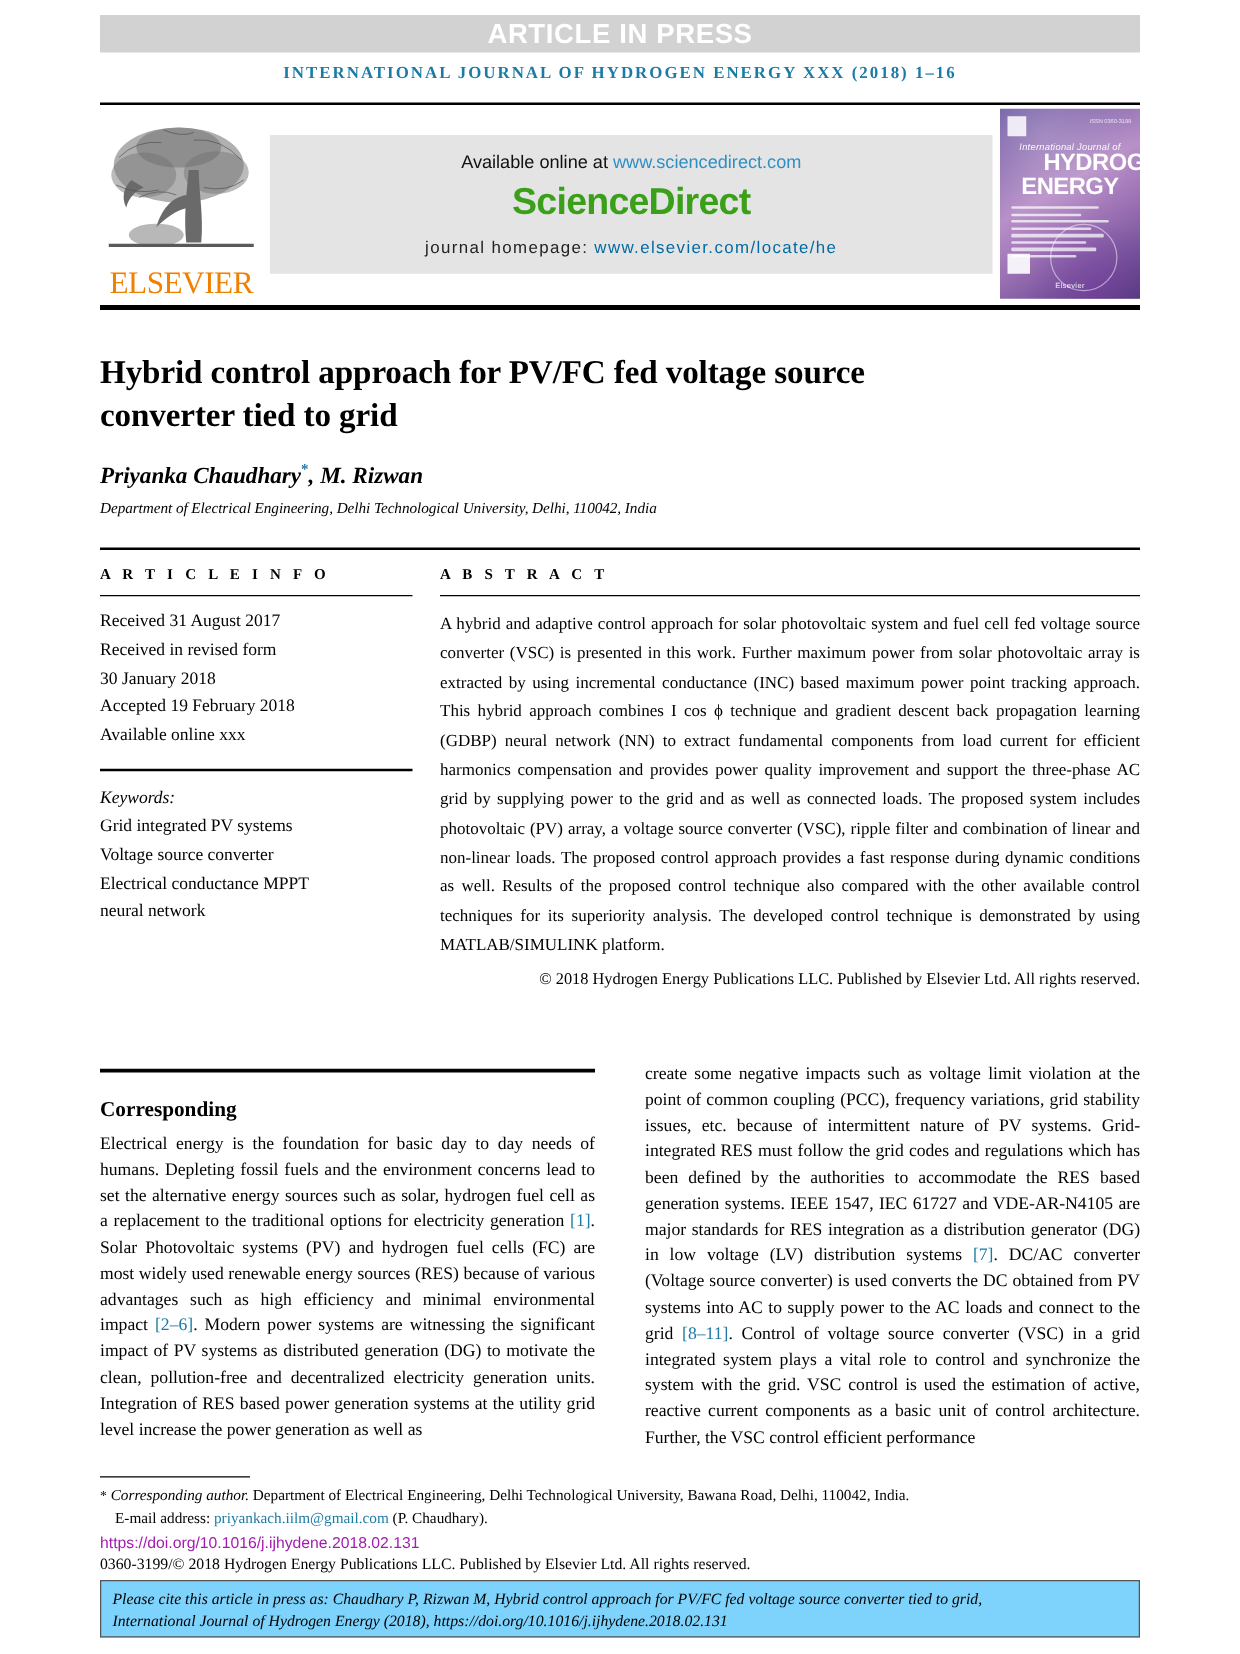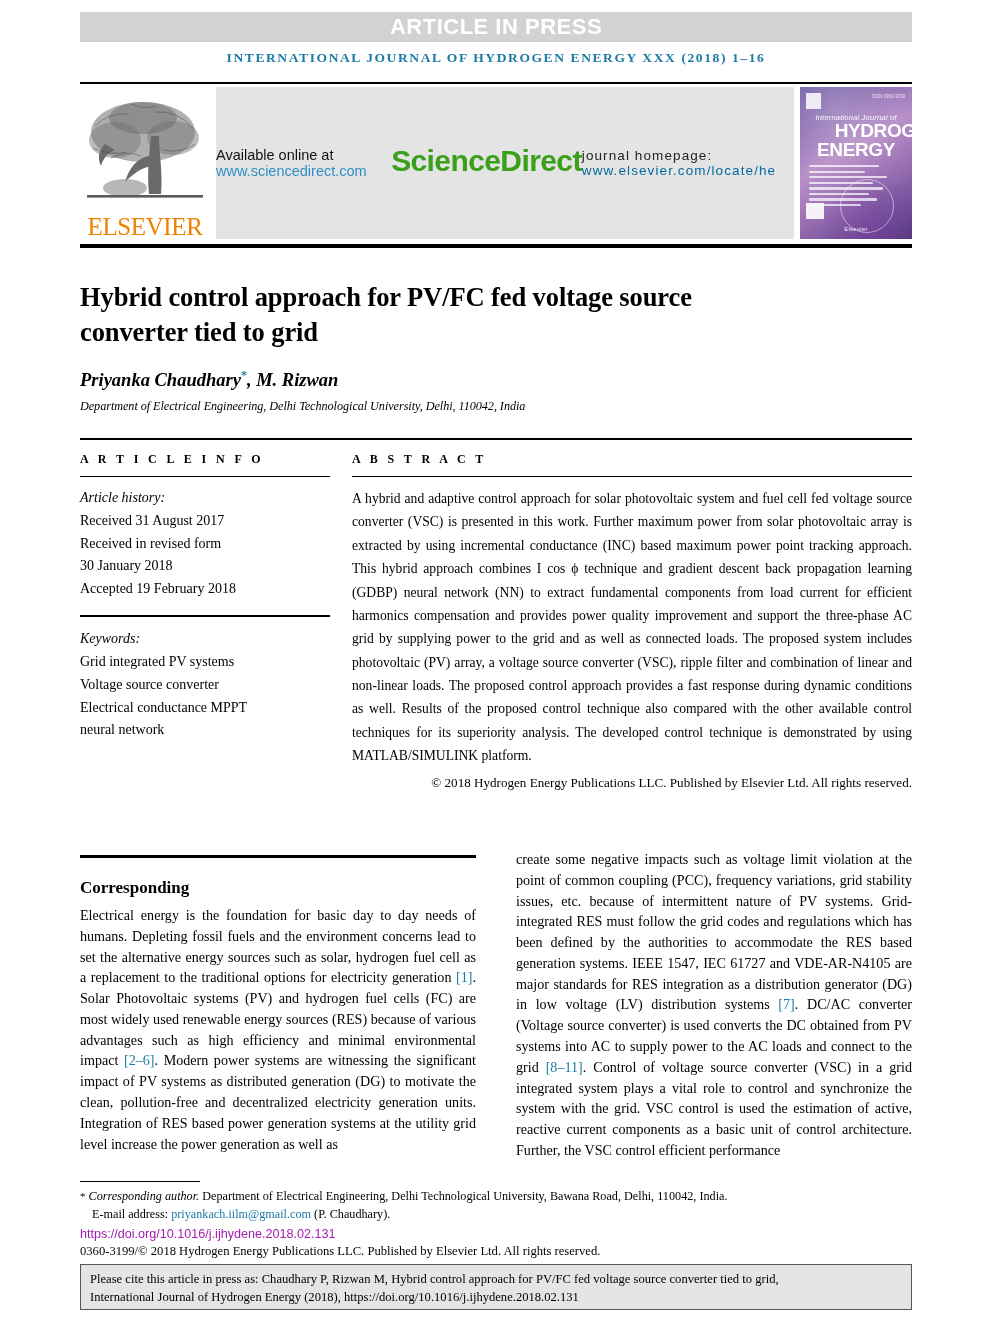--- a/index.html
+++ b/index.html
@@ -96,24 +96,24 @@
     font-size: 25px;
     letter-spacing: -0.4px;
     color: #f08000;
     line-height: 1;
     width: 130px;
     text-align: center;
   }
   .sd-panel {
     flex: 1 1 auto;
     background: #e4e4e4;
-    height: 152px;
+    height: 111px;
     margin: 0 6px;
     display: flex;
-    flex-direction: row;
+    flex-direction: column;
     align-items: center;
     justify-content: space-between;
     padding: 14px 0 14px 0;
     box-sizing: border-box;
   }
   .avail-line {
     font-family: "Liberation Sans", sans-serif;
     font-size: 14.5px;
     color: #111;
   }
@@ -342,26 +342,27 @@
   }
 
   
   .cite-box {
     position: absolute;
     left: 80px;
     top: 1264px;
     width: 832px;
     height: 46px;
     box-sizing: border-box;
-    background: #e5e5e5;
+    background: #7dd3fc;
     border: 1px solid #555;
     padding: 6px 9px 0 9px;
     font-family: "Liberation Serif", serif;
     font-size: 12.6px;
     line-height: 1.4;
+    font-style: italic;
   }
 </style>
 </head>
 <body>
 
 <div class="page">
 
   <div class="press-banner">
     <span>ARTICLE IN PRESS</span>
   </div>
@@ -439,25 +440,25 @@
   <div class="authors"><span>Priyanka Chaudhary</span><sup>*</sup><span>, M. Rizwan</span></div>
 
   <div class="affiliation">Department of Electrical Engineering, Delhi Technological University, Delhi, 110042, India</div>
 
   <div class="info-rule"></div>
 
   <div class="article-info">
     <div class="sec-head">A R T I C L E   I N F O</div>
     <div class="thin-rule"></div>
     <div class="info-block">
-      <div class="lbl">Article history:</div>
       <div>Received 31 August 2017</div>
       <div>Received in revised form</div>
       <div>30 January 2018</div>
       <div>Accepted 19 February 2018</div>
+      <div>Available online xxx</div>
     </div>
     <div class="thick-rule"></div>
     <div class="info-block">
       <div class="lbl">Keywords:</div>
       <div>Grid integrated PV systems</div>
       <div>Voltage source converter</div>
       <div>Electrical conductance MPPT</div>
       <div>neural network</div>
     </div>
   </div>

